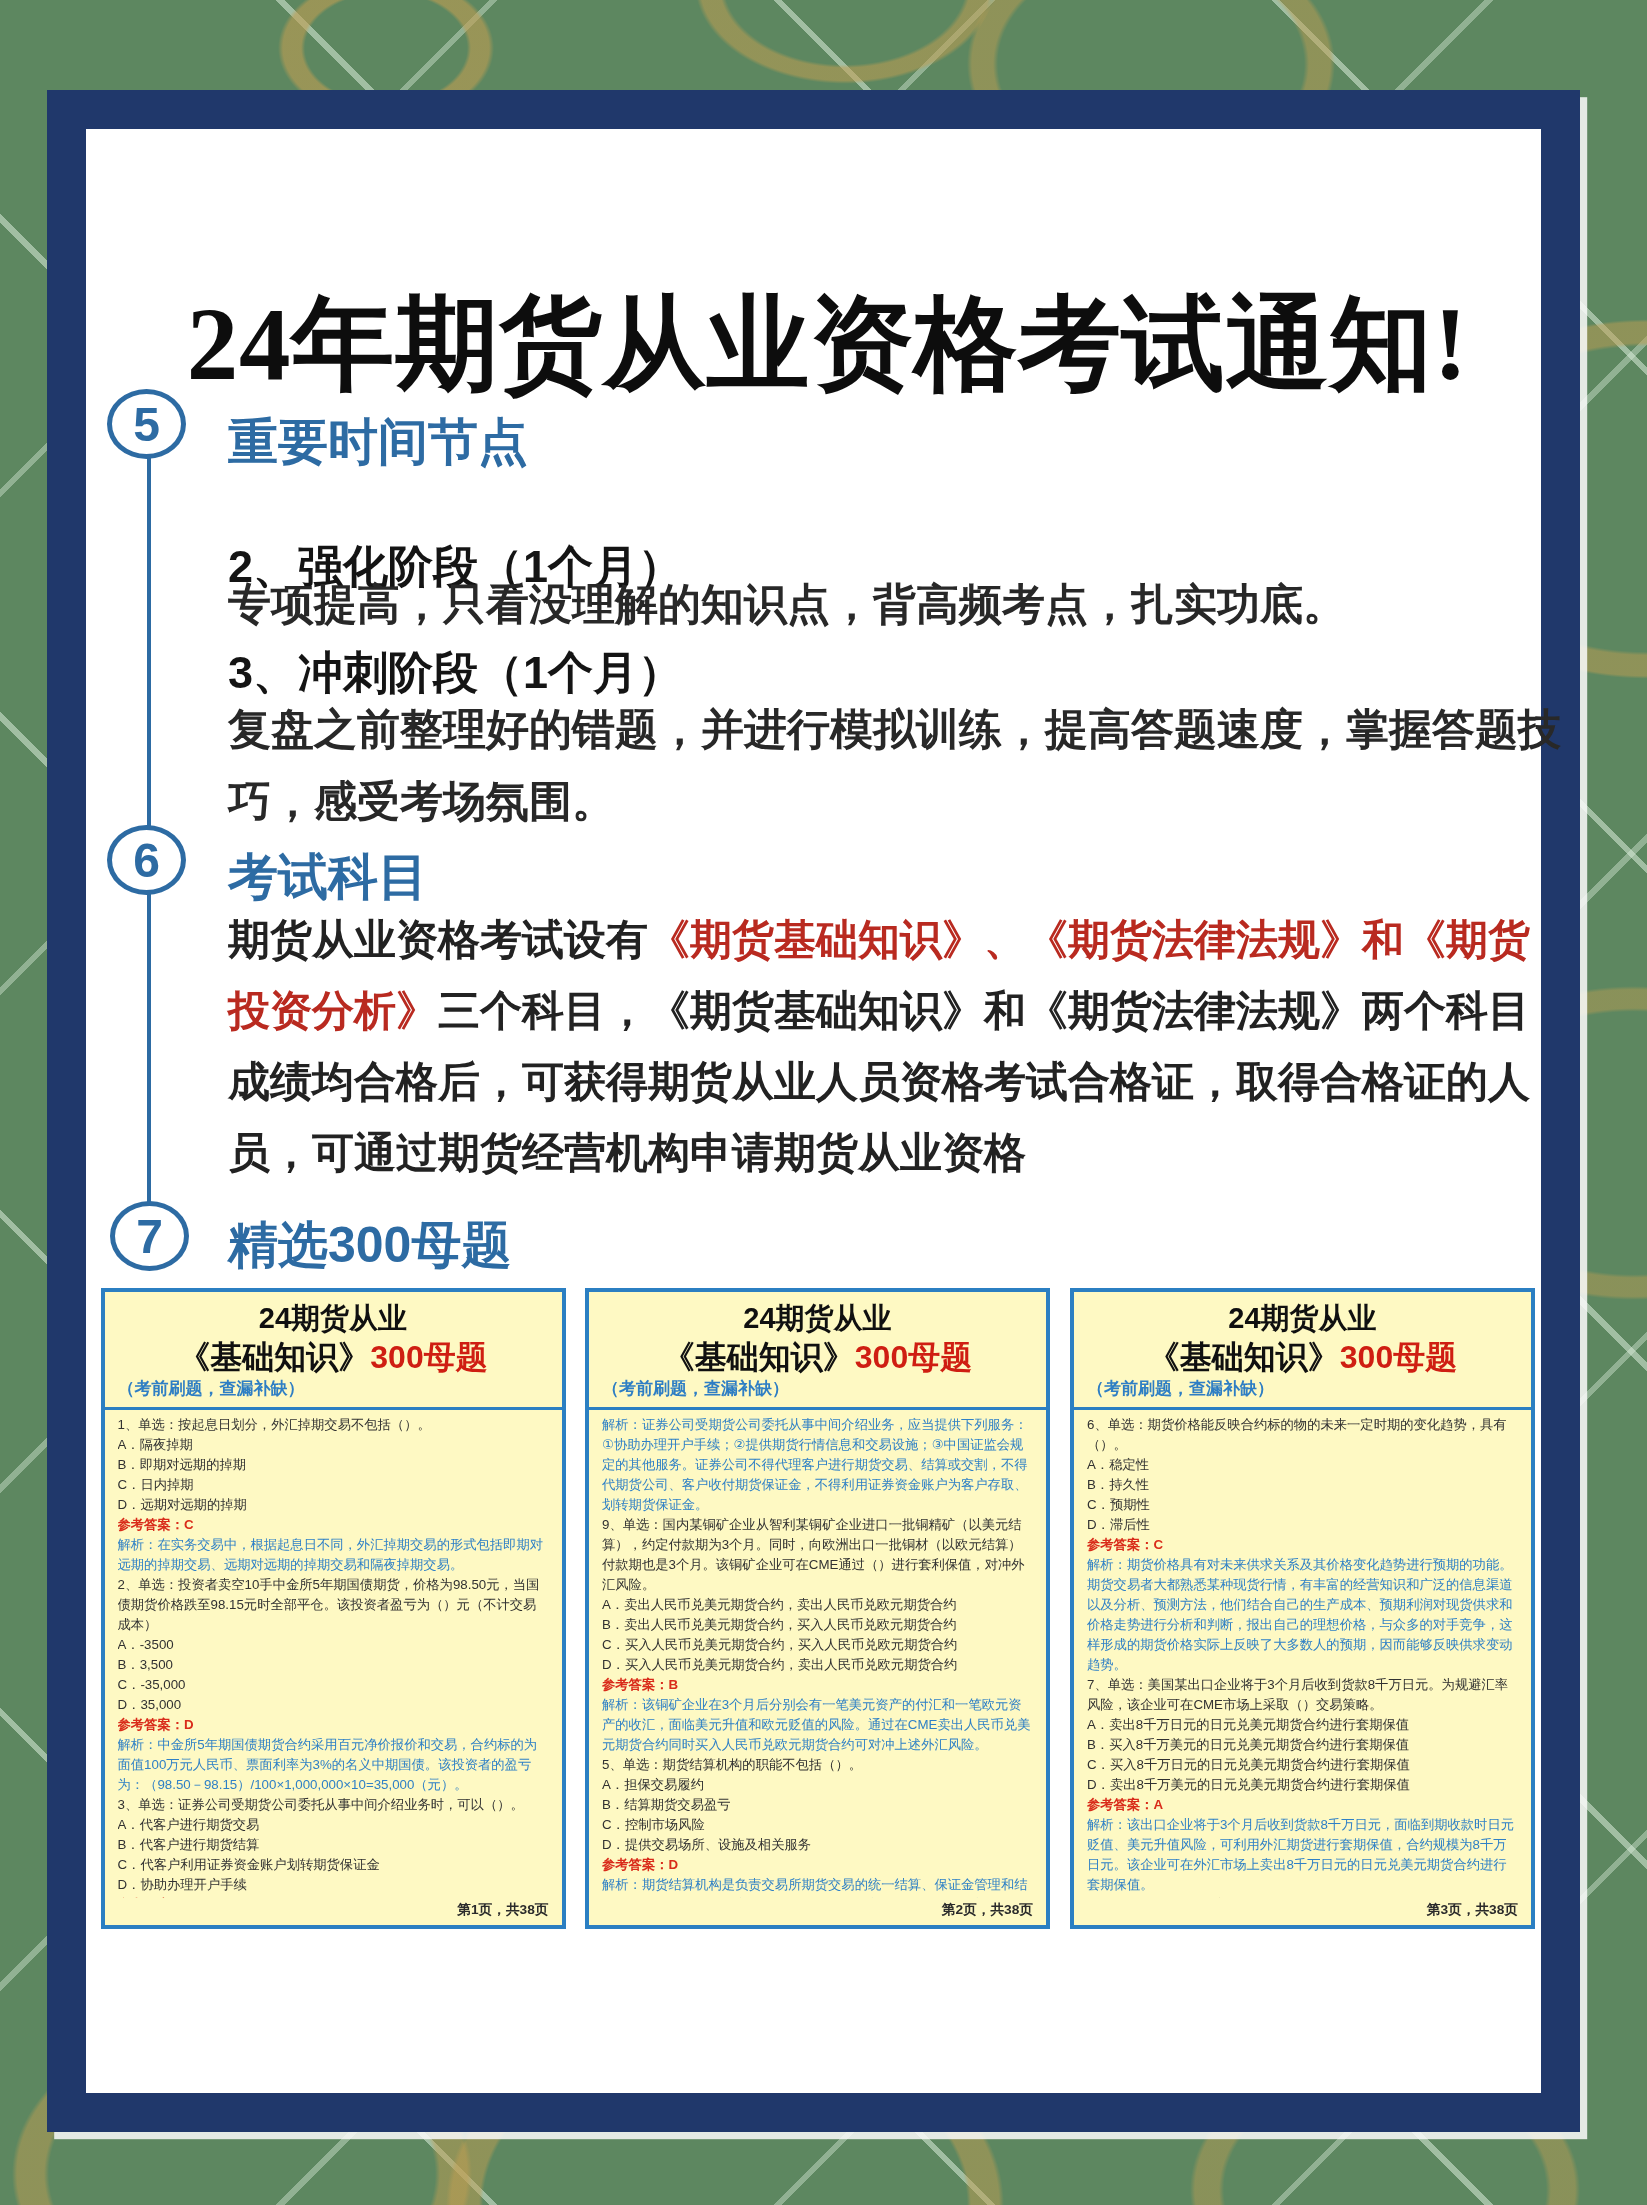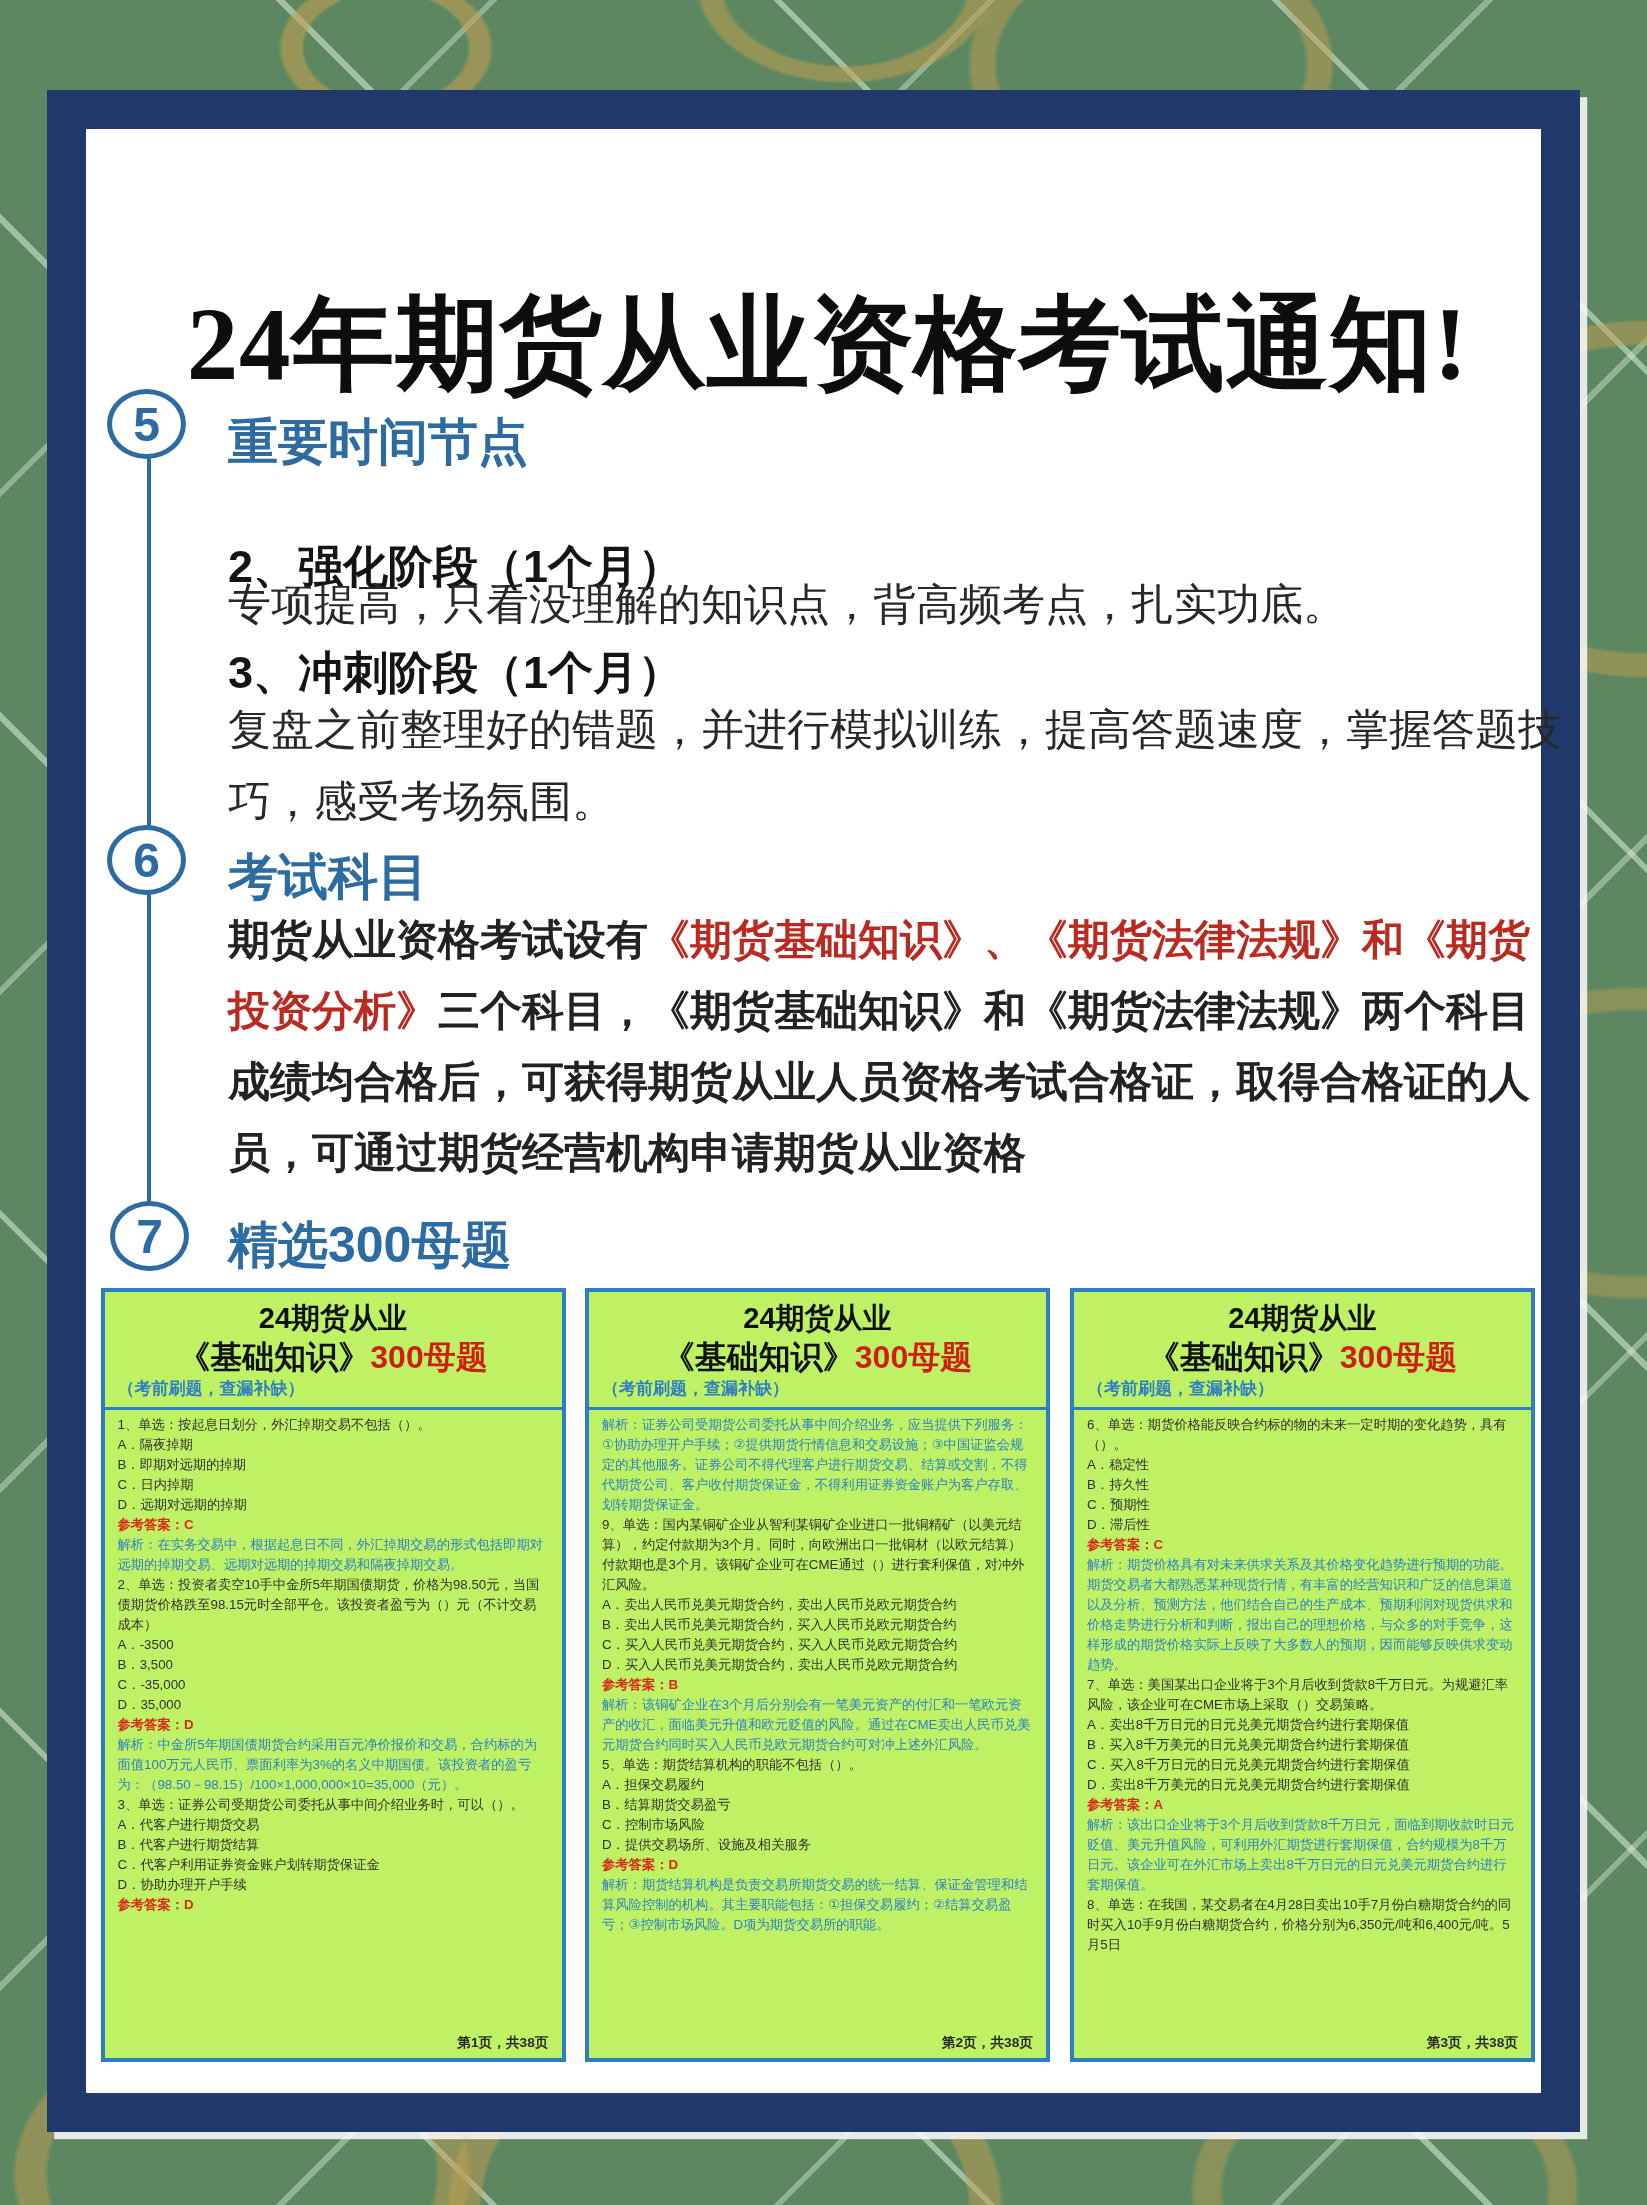--- a/index.html
+++ b/index.html
@@ -48,31 +48,31 @@
   .vl2{top:761px;height:318px;}
 
   .sec-heading{position:absolute;left:142px;font-size:50px;font-weight:800;color:#2d6ba3;white-space:nowrap;}
   .h5{top:280px;}
   .h6{top:715px;}
   .h7{top:1083px;}
 
   .subhead{position:absolute;left:142px;font-size:45px;font-weight:800;color:#141414;white-space:nowrap;}
   .sh1{top:372px;margin-top:36px;}
   .sh2{top:514px;}
-  .bodytext{position:absolute;left:142px;font-size:43px;font-weight:400;color:#282828;line-height:72px;width:1337px;word-break:break-all;}
+  .bodytext{position:absolute;left:142px;font-size:43px;font-weight:700;color:#282828;line-height:72px;width:1337px;word-break:break-all;}
   .b1{top:439px;}
   .b2{top:564px;}
 
   .para6{position:absolute;left:142px;top:775px;width:1312px;font-size:42px;font-weight:600;line-height:71px;word-break:break-all;}
   .seg-black{color:#222222;}
   .seg-red{color:#b92a20;}
 
   .card{
-    position:absolute;top:1159px;width:465px;height:774px;box-sizing:border-box;
-    border:4.8px solid #2b7fc2;background:#bef264;padding:6.4px 13px 4.8px;
+    position:absolute;top:1159px;width:465px;height:641px;box-sizing:border-box;
+    border:4.8px solid #2b7fc2;background:#fef9c3;padding:6.4px 13px 4.8px;
     display:flex;flex-direction:column;overflow:hidden;
   }
   .card1{left:14.5px;}
   .card2{left:499px;}
   .card3{left:984px;}
   .c-t1{text-align:center;font-size:29px;font-weight:800;color:#101010;line-height:37px;margin-top:1.6px;}
   .c-t2{text-align:center;font-size:32px;font-weight:800;color:#101010;line-height:40px;}
   .c-t2 .red{color:#cf1e12;}
   .c-sub{text-align:left;font-size:17px;font-weight:700;color:#2e7ec4;line-height:24px;}
   .c-rule{height:3.2px;background:#2b7fc2;margin:5.6px -13px 5.6px;}

